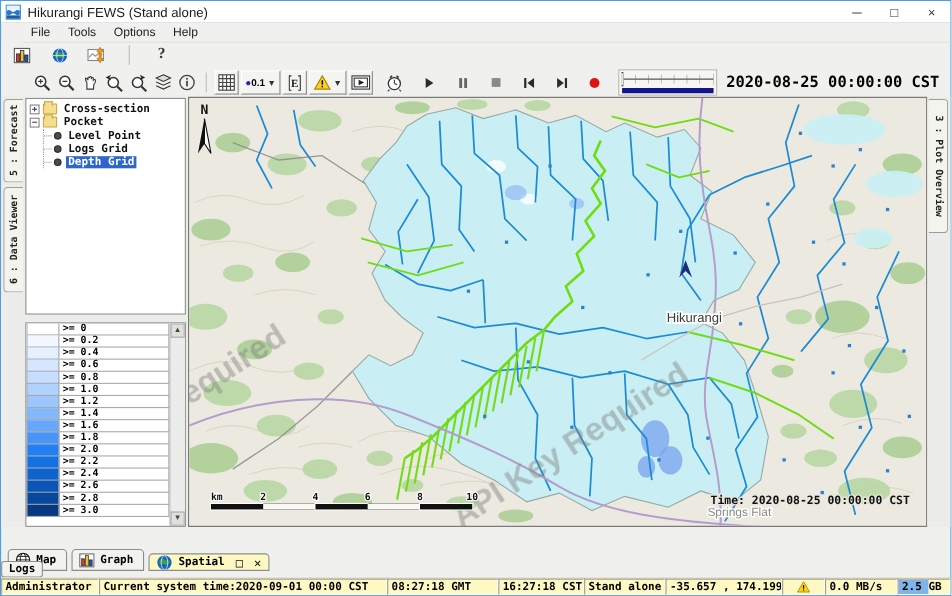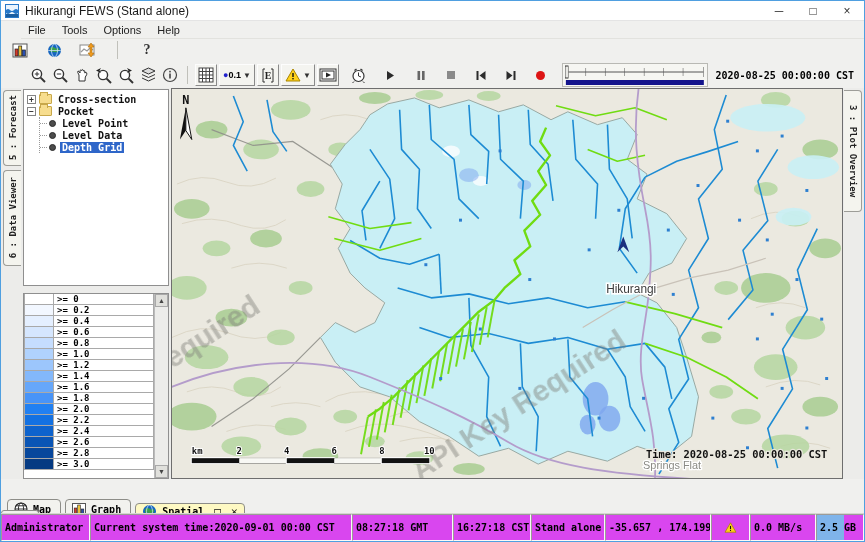--- a/index.html
+++ b/index.html
@@ -27,21 +27,21 @@
   .tsep { width:1px; height:18px; background:#c0c0ba; margin:0 6px; }
   .tbtn { display:flex; align-items:center; justify-content:center; height:22px; min-width:22px; }
   .tbtn.raised { border:1px solid; border-color:#fdfdfd #8a8a8a #8a8a8a #fdfdfd; background:#f4f4f0; margin:0 1px;}
   .help-q { font-size:14px; font-weight:bold; color:#333; font-family:"Liberation Serif",serif;}
   .dd-arrow { font-size:8px; color:#333; margin-left:2px;}
   .interval-lbl { font-size:9px; font-weight:bold; }
   .interval-dot { color:#2222cc; font-size:9px; }
   .rec-dot { width:9px; height:9px; border-radius:50%; background:#dd1414; }
   .timeline-wrap { flex:1; display:flex; align-items:center; margin-left:10px; }
   .timeline { flex:1; height:24px; border:1px solid #b9b9b4; background:#f6f6f2; padding:1px 2px;}
-  .tl-date { font-size:10px; font-weight:bold; margin:0 6px 0 8px; white-space:nowrap;}
+  .tl-date { font-size:14px; font-weight:bold; margin:0 6px 0 8px; white-space:nowrap;}
 
   
   .main { position:absolute; top:87px; left:0; right:0; height:391px; display:flex; background:#ececea;}
   .vstrip { width:21px; position:relative; background:#ececea;}
   .vtab { position:absolute; left:2px; width:18px; background:#f4f4ee; border:1px solid #9d9d98; border-right:none; border-radius:4px 0 0 4px;
           display:flex; align-items:center; justify-content:center;}
   .vstrip-r .vtab { left:auto; right:2px; border:1px solid #9d9d98; border-left:none; border-radius:0 4px 4px 0;}
   .vtab span { writing-mode:vertical-rl; font-size:9px; font-weight:bold; white-space:nowrap; color:#222;}
   .vtab.up span { transform:rotate(180deg); }
 
@@ -77,21 +77,21 @@
   
   .tabsrow { position:absolute; top:478px; left:0; right:0; height:29px; display:flex; align-items:flex-end; padding:0 0 2px 6px; gap:4px;margin-top:13px;}
   .btab { display:flex; align-items:center; gap:5px; height:20px; padding:0 9px 0 6px; background:#f2f2ee; border:1px solid #8d8d88; border-radius:4px 4px 0 0;
           font-size:10px; font-weight:bold;}
   .btab.active { height:16px; background:#fef9c3; padding-right:6px;}
   .btab .wc { font-size:11px; font-weight:bold; margin-left:5px; color:#111;}
   .logsrow { position:absolute; top:507px; left:0; right:0; height:19px; display:flex; align-items:center; padding-left:0;}
   .logsbtn { font-size:10px; font-weight:bold; padding:1px 6px; background:#f2f2ee; border:1px solid #8d8d88; border-radius:3px;}
 
   
-  .statusbar { position:absolute; bottom:0; left:0; right:0; height:28px; display:flex; background:#d946ef; border-top:1px solid #d5d5d0;}
+  .statusbar { position:absolute; bottom:0; left:0; right:0; height:16px; display:flex; background:#fef9c3; border-top:1px solid #d5d5d0;}
   .seg { border:1px solid; border-color:#9c9c98 #fbfbf8 #fbfbf8 #9c9c98; font-size:10px; font-weight:bold; padding:0 3px; display:flex; align-items:center;
          white-space:nowrap; overflow:hidden; position:relative;}
   .seg.icon-seg { justify-content:center; }
   .memfill { position:absolute; left:0; top:0; bottom:0; width:58%; background:#7fb4ea; }
   .seg .over { position:relative; }
 </style>
 </head>
 <body>
 
 <div class="window">
@@ -317,21 +317,21 @@
           </div>
           <div class="tree-children">
             <div class="tree-child">
               <span class="dash"></span>
               <span class="bullet"></span>
               <span class="tlabel">Level Point</span>
             </div>
             <div class="tree-child">
               <span class="dash"></span>
               <span class="bullet"></span>
-              <span class="tlabel">Level Data</span>
+              <span class="tlabel">Logs Grid</span>
             </div>
             <div class="tree-child">
               <span class="dash"></span>
               <span class="bullet"></span>
               <span class="tlabel selected">Depth Grid</span>
             </div>
           </div>
         </div>
       <div class="legendpanel">
         <div class="legend-body">

